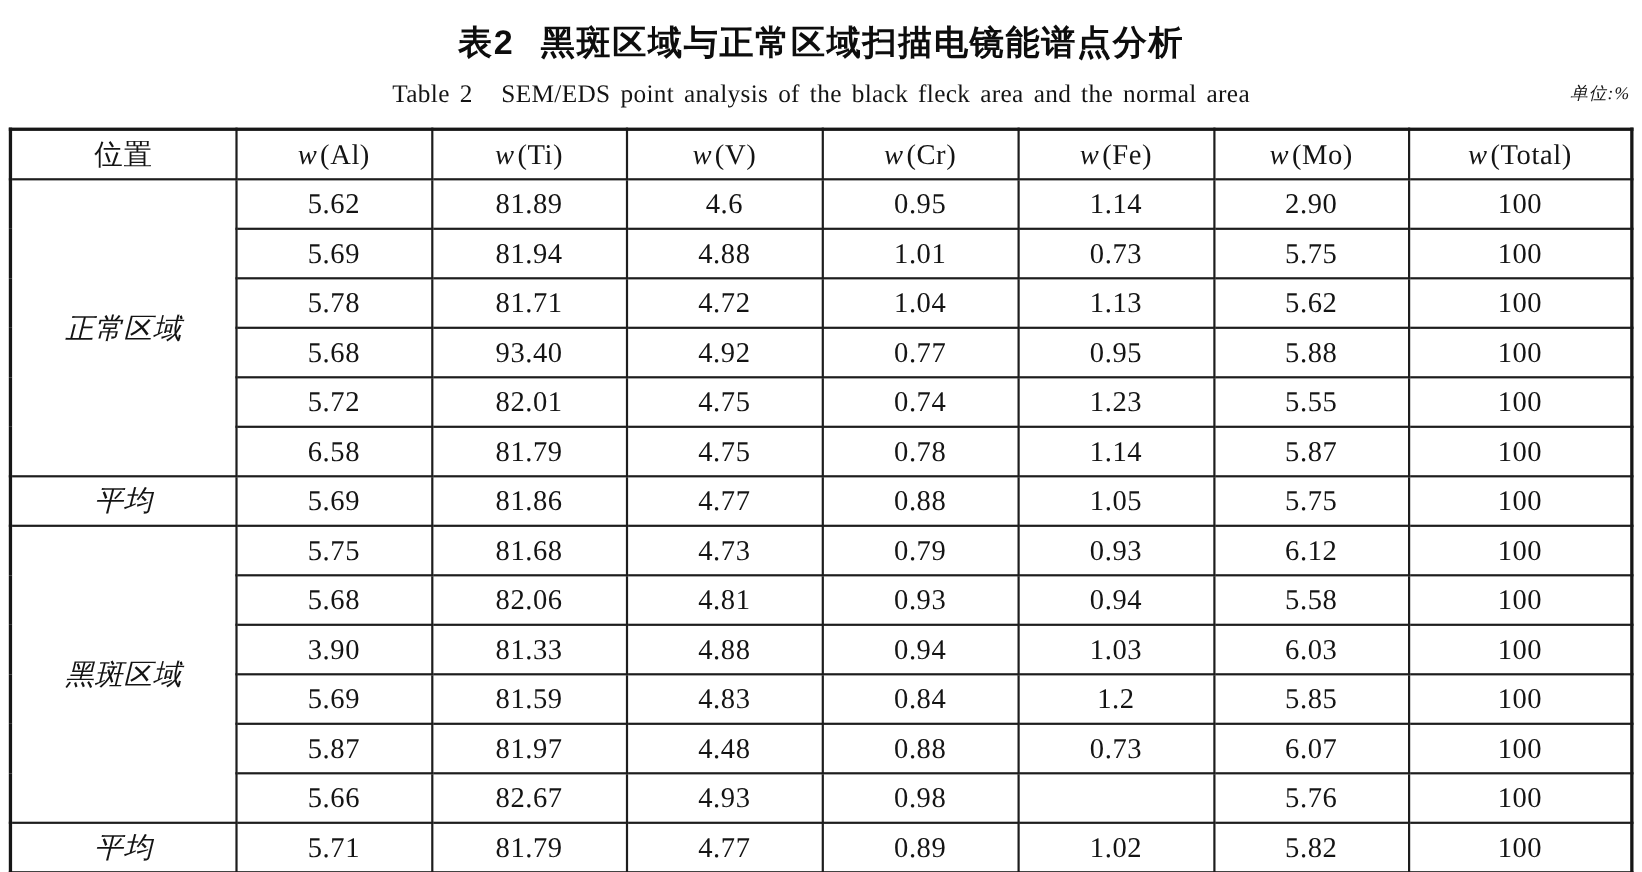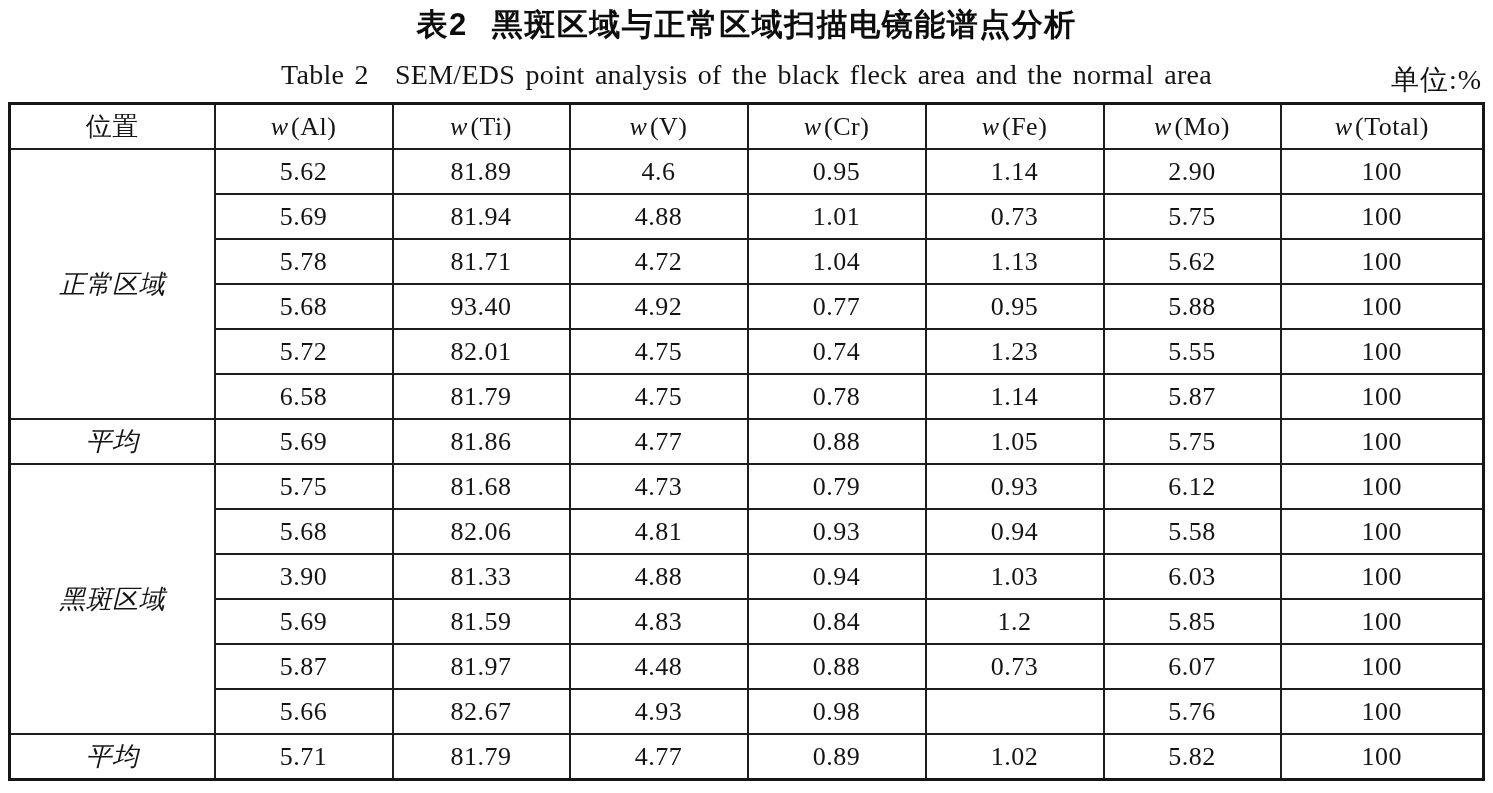--- a/index.html
+++ b/index.html
@@ -10,48 +10,49 @@
   body {
     width: 1493px;
     height: 793px;
     position: relative;
     font-family: "Liberation Serif", "DejaVu Serif", serif;
     color: #141414;
     overflow: hidden;
   }
   .title-zh {
     text-align: center;
-    padding-top: 4px;
+    padding-top: 18px;
     font-family: "Liberation Sans", "DejaVu Sans", sans-serif;
     font-weight: bold;
     font-size: 31px;
     letter-spacing: 1.5px;
     color: #0d0d0d;
     white-space: nowrap;
   }
   .title-zh .title-zh-rest { margin-left: 24px; }
   .subhead {
     position: relative;
     margin-top: 13px;
     height: 34px;
   }
   .title-en {
     text-align: center;
-    font-size: 28px;
+    font-size: 23px;
     letter-spacing: 0.3px;
     word-spacing: 3px;
     white-space: nowrap;
   }
   .title-en .title-en-rest { margin-left: 26px; }
   .unit-label {
     position: absolute;
     right: 11px;
     top: 2px;
-    font-size: 28px;
+    font-size: 16px;
     letter-spacing: 1px;
+    font-style: italic;
   }
   table.data-table {
     margin: 9px auto 16px auto;
     width: 1474px;
     border-collapse: collapse;
     table-layout: fixed;
     border: 3px solid #161616;
   }
   table.data-table th,
   table.data-table td {

